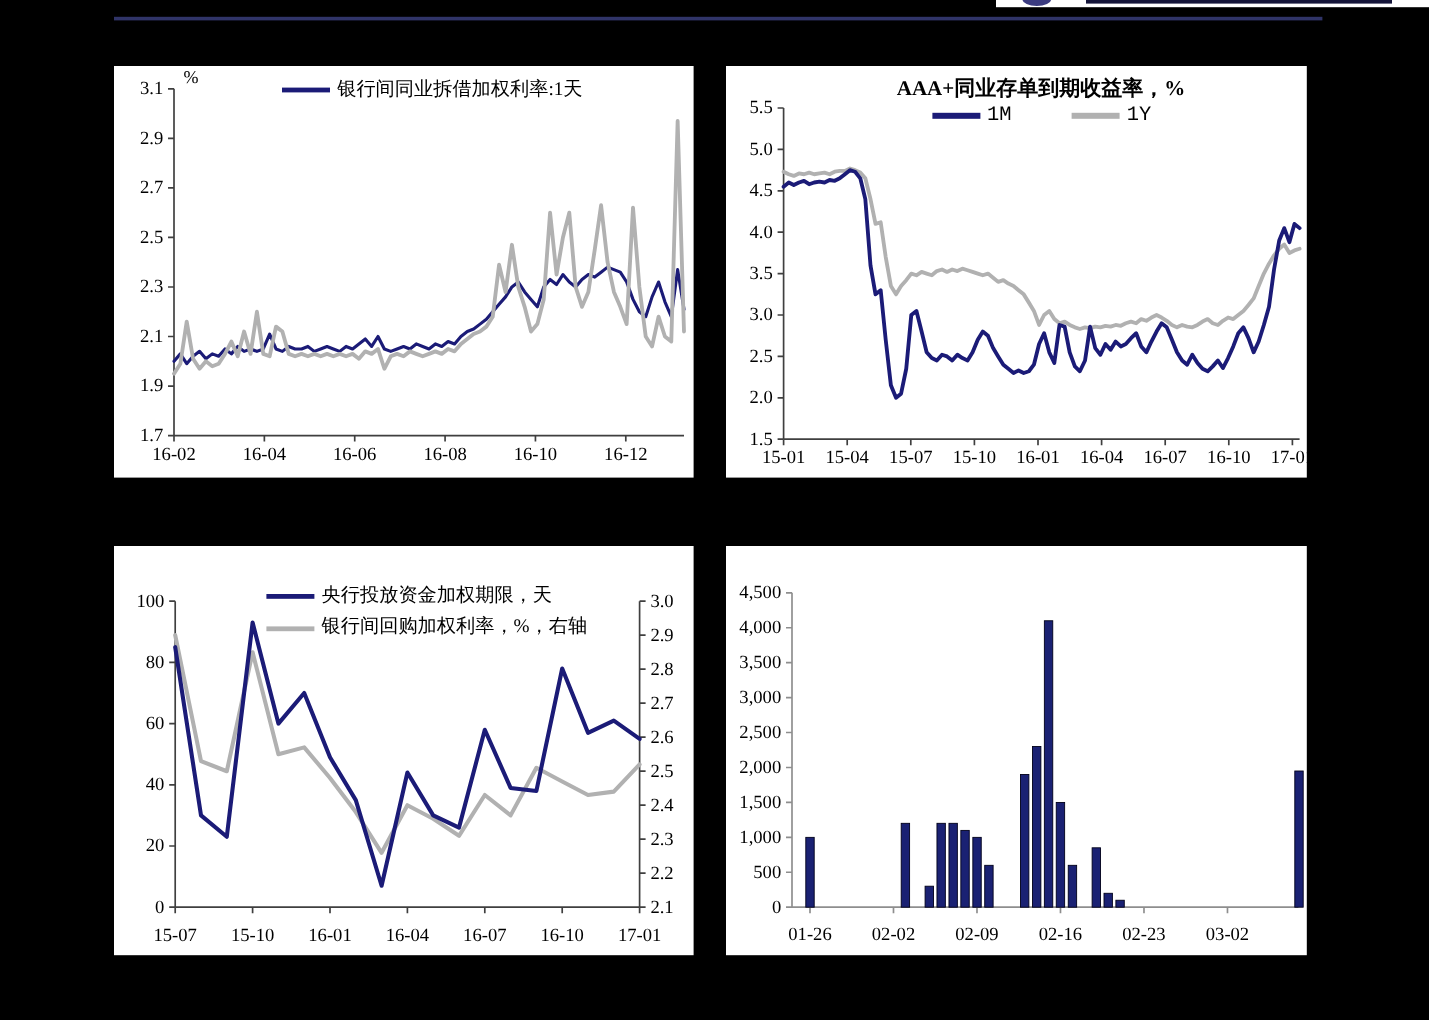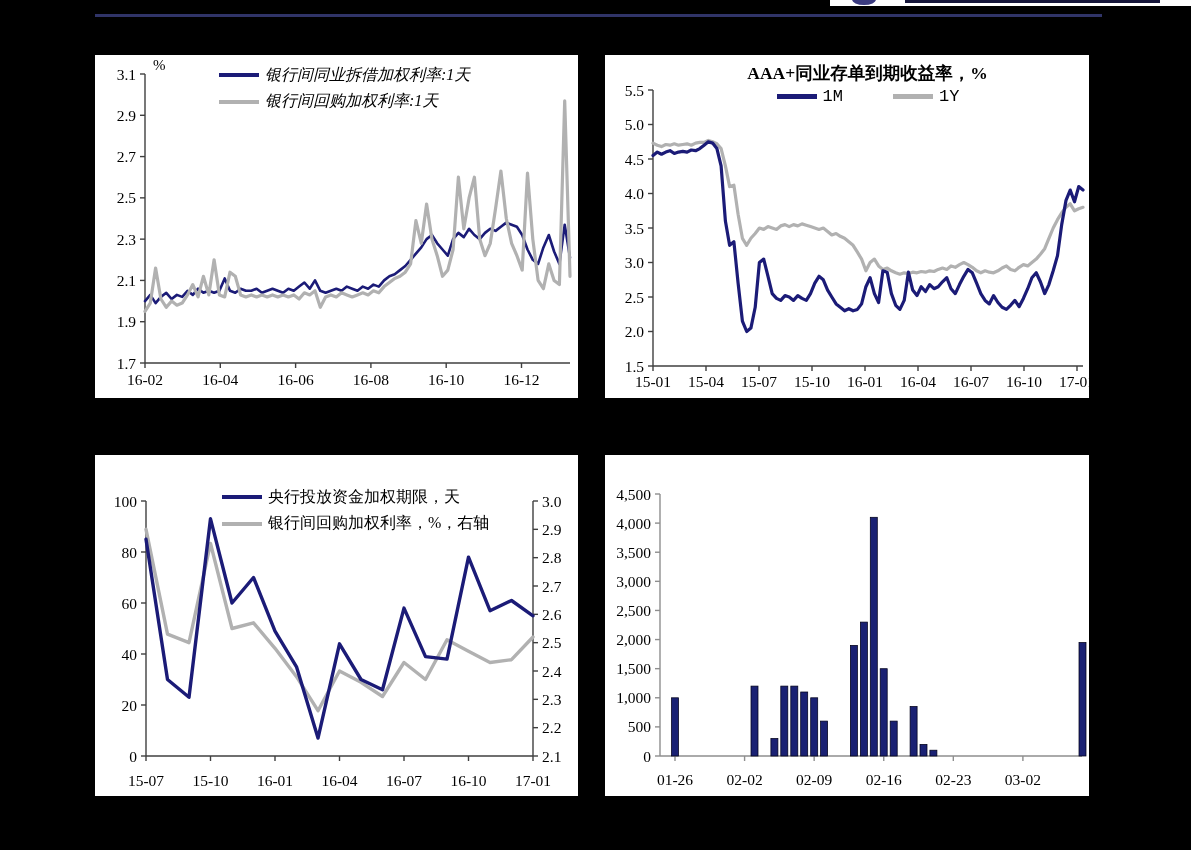--- a/index.html
+++ b/index.html
@@ -8,21 +8,21 @@
   .page{position:relative;width:1191px;height:850px;}
   .logo-strip{position:absolute;left:830px;top:0;width:361px;height:6px;background:#fff;overflow:hidden;}
   .logo-blob{position:absolute;left:22px;top:-6px;width:24px;height:11px;border-radius:50%;}
   .logo-bar{position:absolute;left:75px;top:0;width:255px;height:2.5px;}
   .header-rule{position:absolute;left:95px;top:14px;width:1007px;height:3px;}
   .panel{position:absolute;background:#fff;}
   .panel svg{position:absolute;left:0;top:0;display:block;}
   svg text{font-size:15.5px;fill:#000;}
   .unit{position:absolute;left:58px;top:2px;font-size:15px;color:#000;}
   .legend{position:absolute;display:flex;flex-direction:column;gap:8px;color:#000;}
-  .legend-c1{left:124px;top:11px;font-style:italic;}
+  .legend-c1{left:140px;top:11px;}
   .legend-c3{left:127px;top:9px;margin-top:24px;}
   .lrow{display:flex;align-items:center;gap:6px;font-size:16px;line-height:1.15;white-space:nowrap;}
   .sample{display:inline-block;width:40px;height:4px;flex:none;}
   .legend-h{position:absolute;left:48px;top:32px;width:430px;display:flex;justify-content:center;gap:50px;color:#000;font-family:Liberation Mono, monospace;}
   .legend-h .sample{height:5px;}
   .legend-h .lrow{font-size:17px;}
   .ctitle{position:absolute;font-weight:bold;font-size:17.5px;text-align:center;color:#000;white-space:nowrap;}
   .ctitle-c2{left:45px;top:6px;width:435px;}
   .ctitle-c4{left:55px;top:10px;width:422px;}
 </style>
@@ -71,24 +71,20 @@
         <line x1="426.5" y1="308" x2="426.5" y2="313" stroke="#3f3f3f" stroke-width="1.4"></line>
         <text x="426.5" y="324" text-anchor="middle" dominant-baseline="central">16-12</text>
         <polyline points="50.0,246.1 55.3,239.9 60.6,248.1 65.9,241.9 71.3,237.8 76.6,244.0 81.9,239.9 87.2,241.9 92.5,235.8 97.8,239.9 103.1,233.7 108.4,237.8 113.8,235.8 119.1,237.8 124.4,235.8 129.7,223.4 135.0,235.8 140.3,237.8 145.6,233.7 150.9,235.8 156.3,235.8 161.6,233.7 166.9,237.8 172.2,235.8 177.5,233.7 182.8,235.8 188.1,237.8 193.4,233.7 198.8,235.8 204.1,231.6 209.4,227.5 214.7,233.7 220.0,225.4 225.3,235.8 230.6,237.8 235.9,235.8 241.3,233.7 246.6,235.8 251.9,231.6 257.2,233.7 262.5,235.8 267.8,231.6 273.1,233.7 278.4,229.6 283.8,231.6 289.1,225.4 294.4,221.3 299.7,219.2 305.0,215.1 310.3,211.0 315.6,204.8 320.9,198.6 326.3,192.4 331.6,184.1 336.9,180.0 342.2,188.3 347.5,194.5 352.8,200.7 358.1,184.1 363.4,177.9 368.8,182.1 374.1,173.8 379.4,180.0 384.7,184.1 390.0,177.9 395.3,173.8 400.6,175.9 405.9,171.8 411.3,167.6 416.6,169.7 421.9,171.8 427.2,180.0 432.5,194.5 437.8,204.8 443.1,208.9 448.4,192.4 453.8,180.0 459.1,196.5 464.4,208.9 469.7,169.7 475.0,202.7" fill="none" stroke="#1b1b77" stroke-width="2.6" stroke-linejoin="round" stroke-linecap="round"></polyline>
         <polyline points="50.0,256.4 55.3,248.1 60.6,213.0 65.9,244.0 71.3,252.3 76.6,246.1 81.9,250.2 87.2,248.1 92.5,239.9 97.8,229.6 103.1,241.9 108.4,221.3 113.8,239.9 119.1,204.8 124.4,239.9 129.7,241.9 135.0,217.2 140.3,221.3 145.6,239.9 150.9,241.9 156.3,239.9 161.6,241.9 166.9,239.9 172.2,241.9 177.5,239.9 182.8,241.9 188.1,239.9 193.4,241.9 198.8,239.9 204.1,244.0 209.4,237.8 214.7,239.9 220.0,235.8 225.3,252.3 230.6,241.9 235.9,239.9 241.3,241.9 246.6,237.8 251.9,239.9 257.2,241.9 262.5,239.9 267.8,237.8 273.1,239.9 278.4,235.8 283.8,237.8 289.1,231.6 294.4,227.5 299.7,223.4 305.0,221.3 310.3,217.2 315.6,208.9 320.9,165.6 326.3,188.3 331.6,149.0 336.9,184.1 342.2,200.7 347.5,221.3 352.8,215.1 358.1,194.5 363.4,122.2 368.8,173.8 374.1,142.9 379.4,122.2 384.7,184.1 390.0,200.7 395.3,188.3 400.6,153.2 405.9,116.0 411.3,163.5 416.6,188.3 421.9,200.7 427.2,215.1 432.5,118.1 437.8,184.1 443.1,225.4 448.4,233.7 453.8,208.9 459.1,225.4 464.4,229.6 469.7,45.8 475.0,221.3" fill="none" stroke="#b1b1b1" stroke-width="3.2" stroke-linejoin="round" stroke-linecap="round"></polyline>
       </svg>
     <div class="unit">%</div>
     <div class="legend legend-c1">
       <div class="lrow">
         <span class="sample" style="background: rgb(27, 27, 119);"></span>
         <span>银行间同业拆借加权利率:1天</span>
-      </div>
-      <div class="lrow">
-        <span class="sample" style="background: rgb(177, 177, 177);"></span>
-        <span>银行间回购加权利率:1天</span>
       </div>
     </div>
   </section>
 
   <section class="panel" style="left: 605px; top: 55px; width: 484px; height: 343px;">
     <svg width="484" height="343" viewBox="0 0 484 343">
         <line x1="48" y1="35" x2="48" y2="311" stroke="#3f3f3f" stroke-width="1.4"></line>
         <line x1="48" y1="311" x2="478" y2="311" stroke="#3f3f3f" stroke-width="1.4"></line>
         <line x1="43" y1="35" x2="48" y2="35" stroke="#3f3f3f" stroke-width="1.4"></line>
         <text x="39" y="35" text-anchor="end" dominant-baseline="central">5.5</text>

